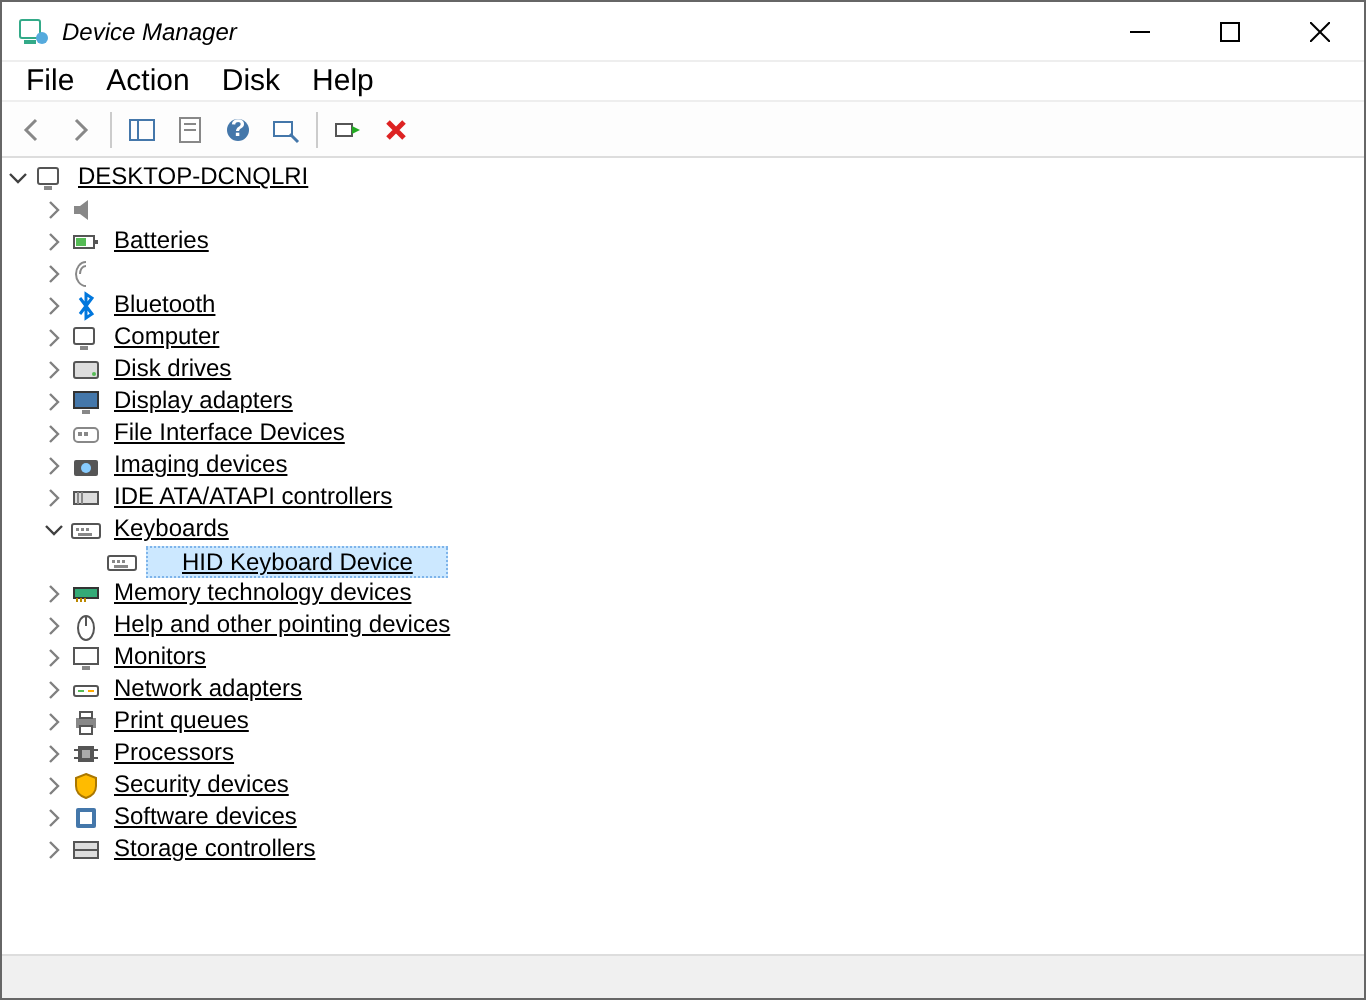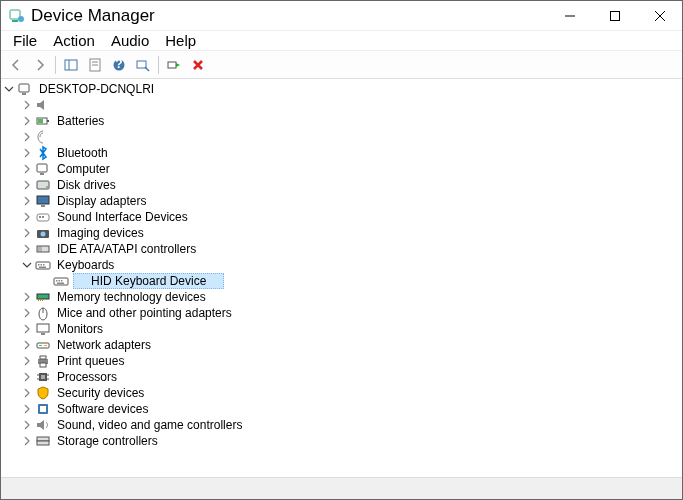--- a/index.html
+++ b/index.html
@@ -1,32 +1,32 @@
 <!DOCTYPE html>
 <html><head>
 <meta charset="utf-8">
 <style>
 * { box-sizing: border-box; margin: 0; padding: 0; font-family: "Segoe UI", Tahoma, sans-serif; font-size: 12px; }
 body { background: #fff; width: 683px; height: 500px; border: 1px solid #666; display: flex; flex-direction: column; overflow: hidden; }
 
 .titlebar { height: 30px; display: flex; align-items: center; background: #fff; border-bottom: 1px solid #eee; }
 .titlebar .icon { width: 16px; height: 16px; margin: 0 6px 0 8px; }
-.titlebar .title { flex: 1; font-size: 17px; }
+.titlebar .title { flex: 1; font-size: 12px; font-style: italic; }
 .winbtns { display: flex; }
 .winbtns div { width: 45px; height: 30px; display: flex; align-items: center; justify-content: center; }
 
 .menubar { height: 20px; display: flex; align-items: center; padding: 0 4px; border-bottom: 1px solid #eee; }
 .menubar span { padding: 2px 8px; font-size: 15px; }
 
 .toolbar { height: 28px; display: flex; align-items: center; padding: 2px 4px; border-bottom: 1px solid #ddd; gap: 2px; background: #fdfdfd; }
 .toolbar .btn { width: 22px; height: 22px; display: flex; align-items: center; justify-content: center; border: 1px solid transparent; }
 .toolbar .sep { width: 1px; height: 18px; background: #ccc; margin: 0 2px; }
 
 .treepane { flex: 1; overflow-y: scroll; padding: 2px 0; background: #fff; position: relative; }
-.node { display: flex; align-items: center; height: 16px; white-space: nowrap; cursor: default; }
+.node { display: flex; height: 16px; white-space: nowrap; cursor: default; text-decoration: underline; }
 .node .label { padding: 0 2px; }
 .node.selected .label { background: #cce8ff; border: 1px dotted #7eb4ea; padding: 0 17px; }
 .expander { width: 16px; height: 16px; display: flex; align-items: center; justify-content: center; color: #808080; font-size: 10px; }
 .expander.none { visibility: hidden; }
 .devicon { width: 16px; height: 16px; display: flex; align-items: center; justify-content: center; margin-right: 4px; }
 
 .statusbar { height: 22px; border-top: 1px solid #ddd; background: #f0f0f0; }
 
 ::-webkit-scrollbar { width: 17px; }
 ::-webkit-scrollbar-track { background: #f0f0f0; }
@@ -61,21 +61,21 @@
           <line x1="0" y1="0" x2="10" y2="10" stroke="#000"></line>
           <line x1="10" y1="0" x2="0" y2="10" stroke="#000"></line>
         </svg>
       </div>
   </div>
 </div>
 
 <div class="menubar">
   <span>File</span>
   <span>Action</span>
-  <span>Audio</span>
+  <span>Disk</span>
   <span>Help</span>
 </div>
 
 <div class="toolbar">
   <div class="btn">
       <svg width="14" height="14">
         <path d="M9 2 L4 7 L9 12" fill="none" stroke="#888" stroke-width="1.5"></path>
       </svg>
     </div>
   <div class="btn">
@@ -248,21 +248,21 @@
           <path d="M3 1 L7 5 L3 9" fill="none" stroke="#808080" stroke-width="1.2"></path>
         </svg>
       </span>
       <span class="devicon">
         <svg width="16" height="16">
           <rect x="2" y="5" width="12" height="7" rx="2" fill="#fff" stroke="#888"></rect>
           <rect x="4" y="7" width="2" height="2" fill="#888"></rect>
           <rect x="7" y="7" width="2" height="2" fill="#888"></rect>
         </svg>
       </span>
-      <span class="label">Sound Interface Devices</span>
+      <span class="label">File Interface Devices</span>
     </div>
     <div class="node">
       <span style="width: 18px; display: inline-block;"></span>
       <span class="expander">
         <svg width="10" height="10">
           <path d="M3 1 L7 5 L3 9" fill="none" stroke="#808080" stroke-width="1.2"></path>
         </svg>
       </span>
       <span class="devicon">
         <svg width="16" height="16">
@@ -343,21 +343,21 @@
         <svg width="10" height="10">
           <path d="M3 1 L7 5 L3 9" fill="none" stroke="#808080" stroke-width="1.2"></path>
         </svg>
       </span>
       <span class="devicon">
         <svg width="16" height="16">
           <ellipse cx="8" cy="9" rx="4" ry="6" fill="#fff" stroke="#555"></ellipse>
           <line x1="8" y1="3" x2="8" y2="8" stroke="#555"></line>
         </svg>
       </span>
-      <span class="label">Mice and other pointing adapters</span>
+      <span class="label">Help and other pointing devices</span>
     </div>
     <div class="node">
       <span style="width: 18px; display: inline-block;"></span>
       <span class="expander">
         <svg width="10" height="10">
           <path d="M3 1 L7 5 L3 9" fill="none" stroke="#808080" stroke-width="1.2"></path>
         </svg>
       </span>
       <span class="devicon">
         <svg width="16" height="16">
@@ -449,35 +449,20 @@
     </div>
     <div class="node">
       <span style="width: 18px; display: inline-block;"></span>
       <span class="expander">
         <svg width="10" height="10">
           <path d="M3 1 L7 5 L3 9" fill="none" stroke="#808080" stroke-width="1.2"></path>
         </svg>
       </span>
       <span class="devicon">
         <svg width="16" height="16">
-          <path d="M2 6 L5 6 L9 3 L9 13 L5 10 L2 10 Z" fill="#888"></path>
-          <path d="M11 5 C13 7 13 9 11 11" fill="none" stroke="#888"></path>
-        </svg>
-      </span>
-      <span class="label">Sound, video and game controllers</span>
-    </div>
-    <div class="node">
-      <span style="width: 18px; display: inline-block;"></span>
-      <span class="expander">
-        <svg width="10" height="10">
-          <path d="M3 1 L7 5 L3 9" fill="none" stroke="#808080" stroke-width="1.2"></path>
-        </svg>
-      </span>
-      <span class="devicon">
-        <svg width="16" height="16">
           <rect x="2" y="4" width="12" height="4" fill="#ddd" stroke="#555"></rect>
           <rect x="2" y="8" width="12" height="4" fill="#ddd" stroke="#555"></rect>
         </svg>
       </span>
       <span class="label">Storage controllers</span>
     </div>
   </div>
 
 <div class="statusbar"></div>
 

